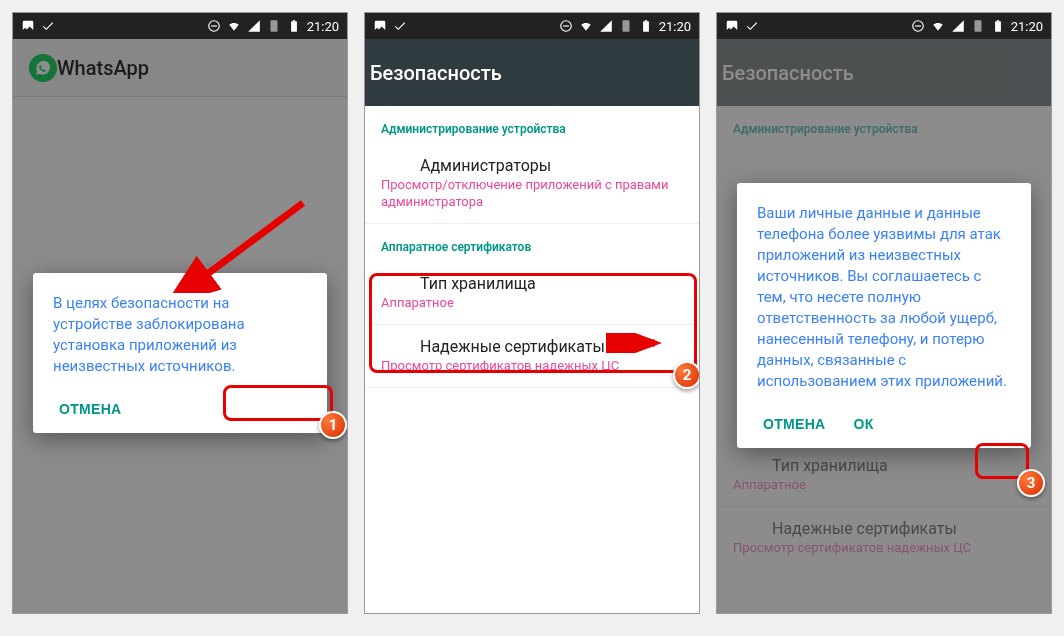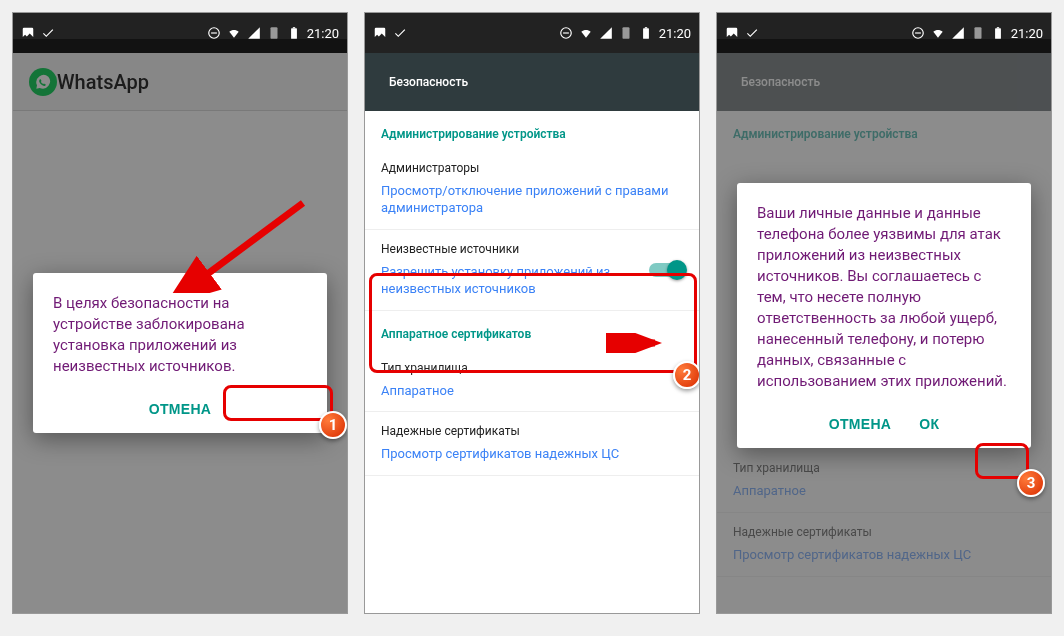--- a/index.html
+++ b/index.html
@@ -15,21 +15,21 @@
   }
   .phone {
     width: 336px;
     height: 602px;
     border: 1px solid #999;
     background: #fff;
     position: relative;
     overflow: hidden;
   }
   .statusbar {
-    height: 40px;
+    height: 26px;
     background: #222;
     color: #fff;
     display: flex;
     align-items: center;
     justify-content: space-between;
     padding: 0 8px;
     font-size: 13px;
   }
   .statusbar .left, .statusbar .right { display: flex; align-items: center; gap: 6px; }
   .sb-icon { width: 14px; height: 14px; display:inline-block; }
@@ -41,50 +41,50 @@
     padding: 0 16px;
     border-bottom: 1px solid #ddd;
   }
   .wa-icon {
     width: 28px; height: 28px; border-radius: 50%;
     background: #25D366;
     display:flex; align-items:center; justify-content:center;
   }
   .wa-icon svg{ width:16px; height:16px; fill:#fff;}
   .appbar-dark {
-    height: 58px;
+    height: 67px;
     background: #2f3b3e;
     color: #fff;
     display: flex;
     align-items: center;
-    padding: 0 24px;
-    font-size: 12px;
+    padding: 0 5px;
+    font-size: 20px;
     font-weight: 500;
   }
   .dim-overlay {
     position: absolute;
     top: 26px; left:0; right:0; bottom:0;
     background: rgba(0,0,0,0.45);
   }
   .dialog {
     position: absolute;
     left: 20px; right: 20px;
     background: #fff;
     border-radius: 3px;
     box-shadow: 0 6px 24px rgba(0,0,0,0.4);
     padding: 20px 20px 10px 20px;
   }
   .dialog .dlg-text {
     font-size: 15px;
     line-height: 1.4;
-    color: #701a75;
+    color: #3b82f6;
   }
   .dialog .dlg-actions {
     display: flex;
-    justify-content: center;
+    justify-content: flex-start;
     gap: 16px;
     margin-top: 18px;
   }
   .dlg-btn {
     background: none;
     border: none;
     color: #009688;
     font-size: 14px;
     font-weight: 600;
     letter-spacing: 0.3px;
@@ -114,22 +114,22 @@
   .section-header {
     color:#009688;
     font-size:12px;
     font-weight:600;
     padding: 16px 16px 8px 16px;
   }
   .list-item {
     padding: 12px 16px;
     border-bottom: 1px solid #eee;
   }
-  .list-item .li-title { font-size:12px; color:#222; }
-  .list-item .li-sub { font-size:13px; color:#3b82f6; margin-top:8px; line-height:1.3;}
+  .list-item .li-title { font-size:16px; color:#222;margin-left:39px; }
+  .list-item .li-sub { font-size:13px; color:#ec4899; margin-top:2px; line-height:1.3;}
   .list-item.toggle { position:relative; padding-right:60px;}
   .switch {
     position:absolute; right:14px; top:50%; transform:translateY(-50%);
     width:36px; height:20px;
   }
   .switch .track{ width:34px; height:14px; background:#7fcac3; border-radius:8px; position:absolute; top:3px; left:0;}
   .switch .thumb{ width:20px; height:20px; background:#009688; border-radius:50%; position:absolute; left:18px; top:0; box-shadow:0 1px 3px rgba(0,0,0,.4);}
   .arrow {
     position:absolute;
     pointer-events:none;
@@ -238,28 +238,20 @@
   <div class="appbar-dark">
     <span>Безопасность</span>
   </div>
 
   <div class="settings-list">
     <div class="section-header">Администрирование устройства</div>
     <div class="list-item">
       <div class="li-title">Администраторы</div>
       <div class="li-sub">Просмотр/отключение приложений с правами администратора</div>
     </div>
-    <div class="list-item toggle">
-      <div class="li-title">Неизвестные источники</div>
-      <div class="li-sub">Разрешить установку приложений из неизвестных источников</div>
-      <div class="switch">
-        <div class="track"></div>
-          <div class="thumb"></div>
-      </div>
-    </div>
     <div class="section-header">Аппаратное сертификатов</div>
     <div class="list-item">
       <div class="li-title">Тип хранилища</div>
       <div class="li-sub">Аппаратное</div>
     </div>
     <div class="list-item">
       <div class="li-title">Надежные сертификаты</div>
       <div class="li-sub">Просмотр сертификатов надежных ЦС</div>
     </div>
   </div>

